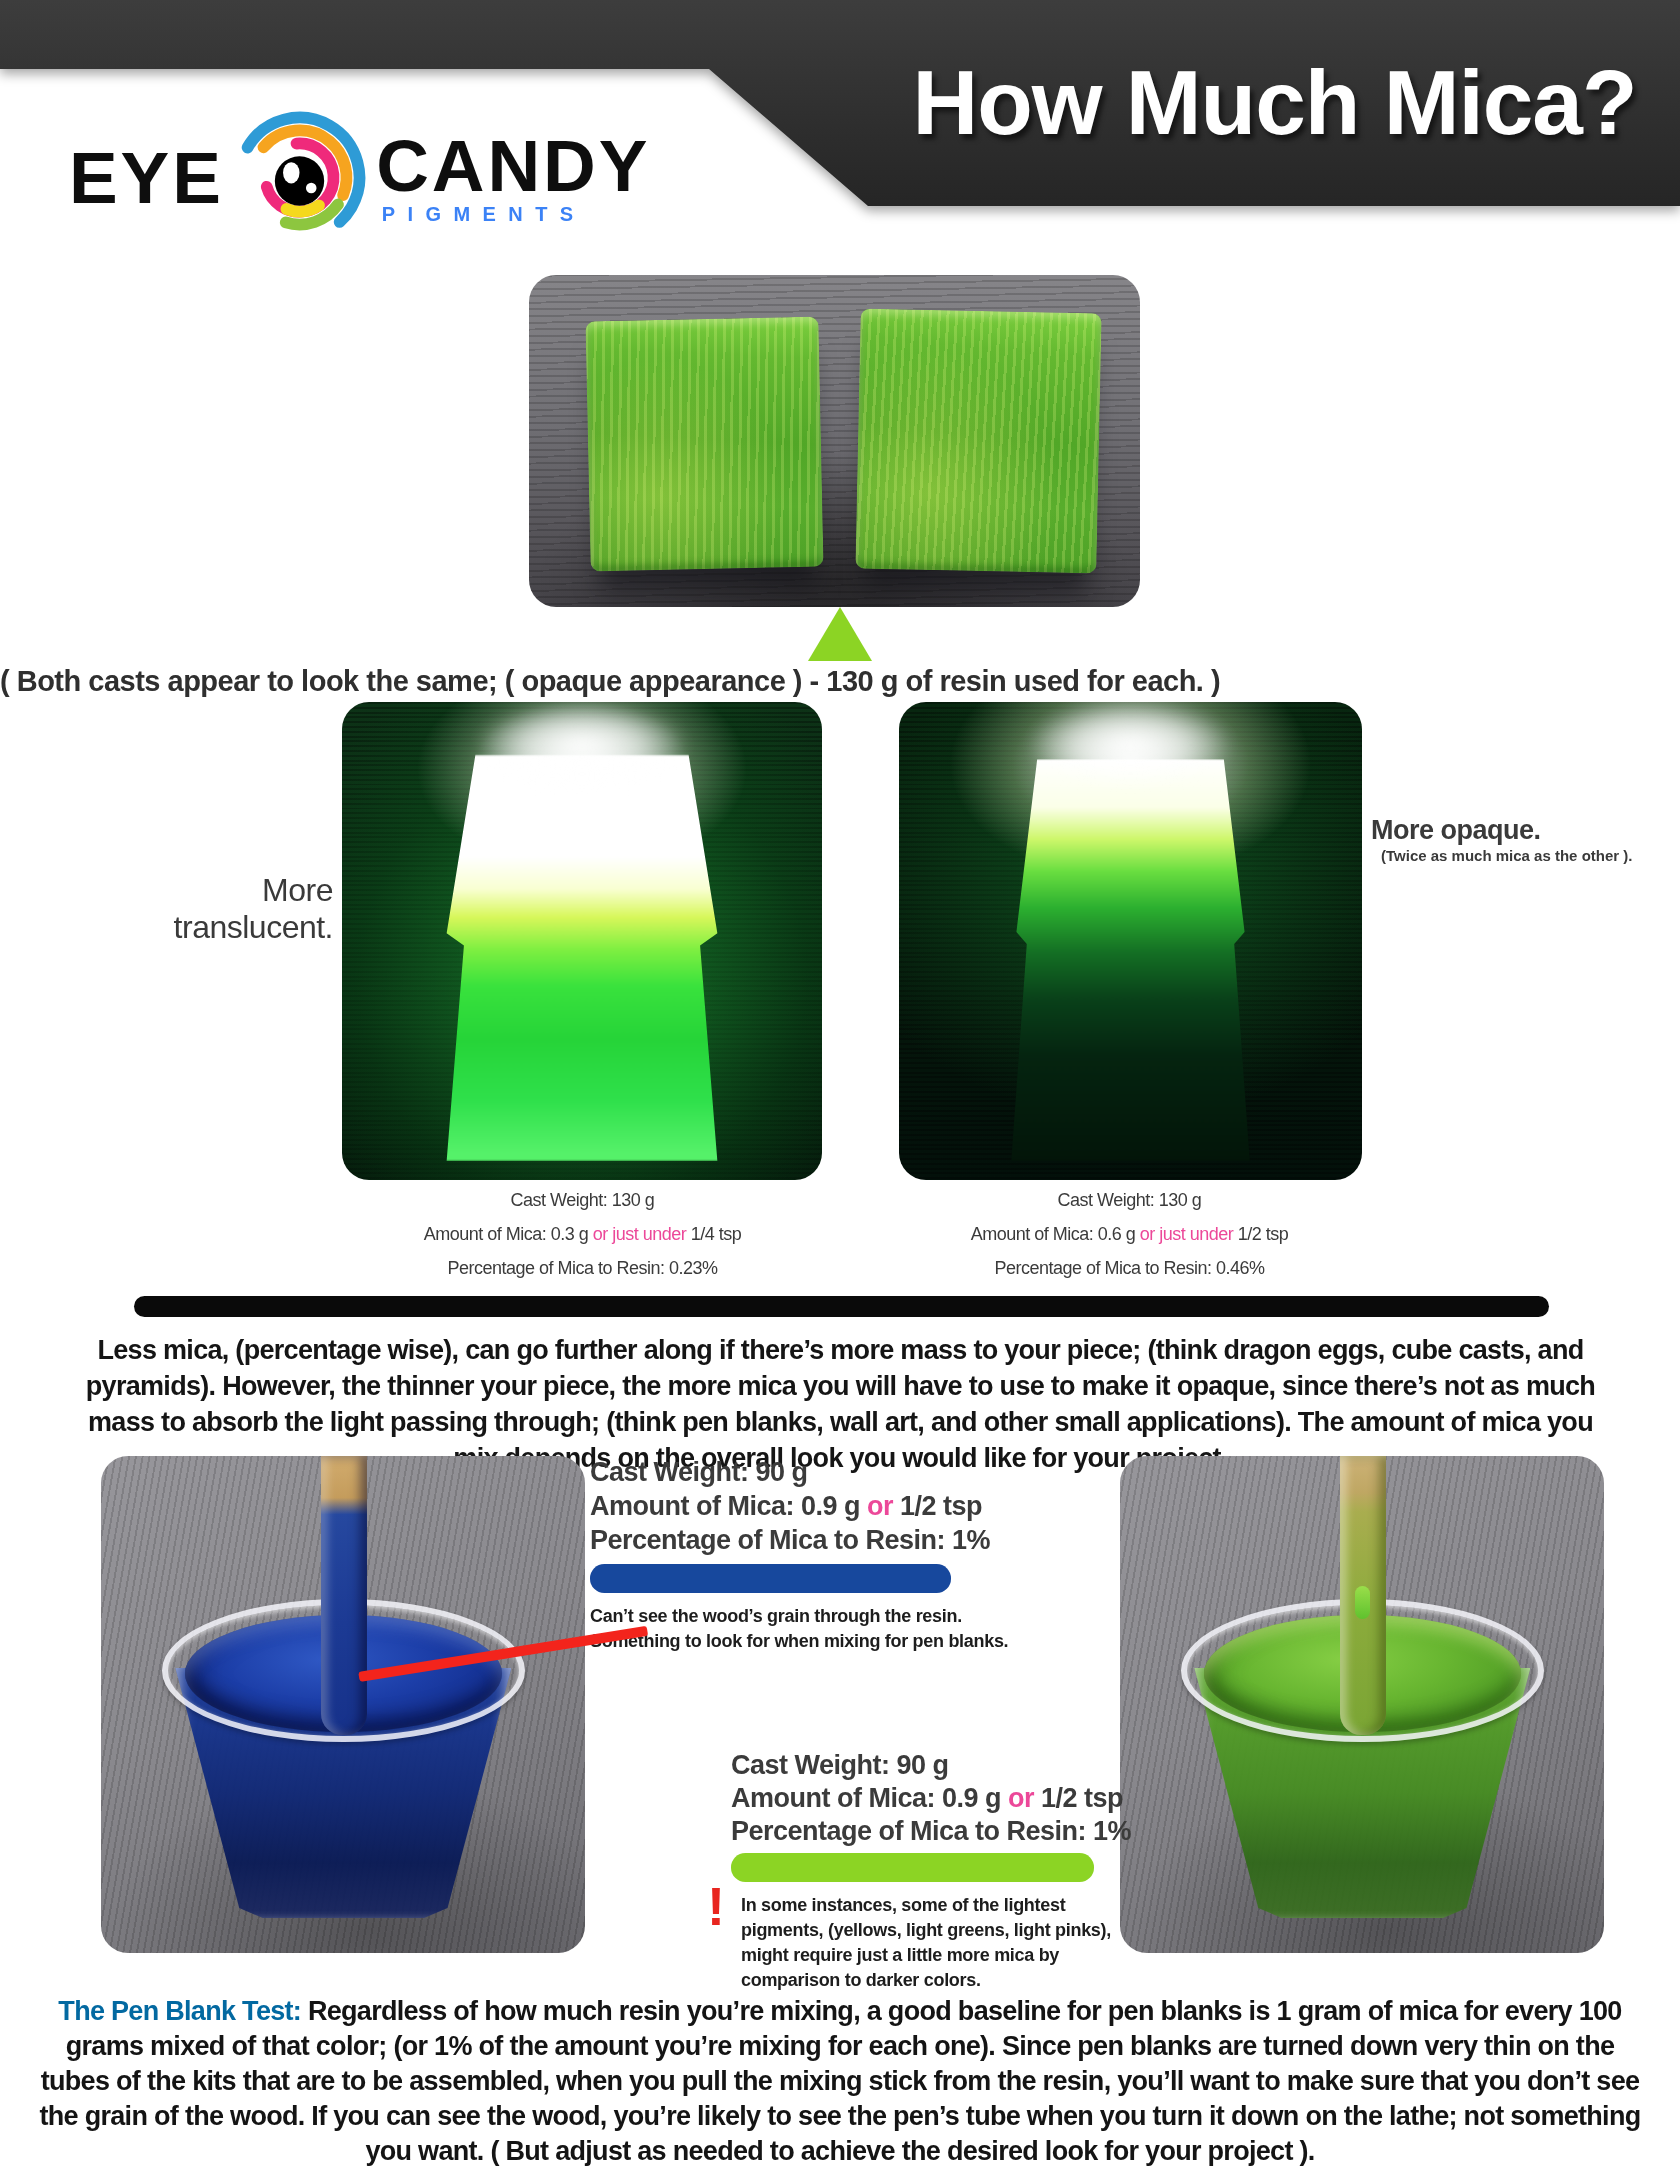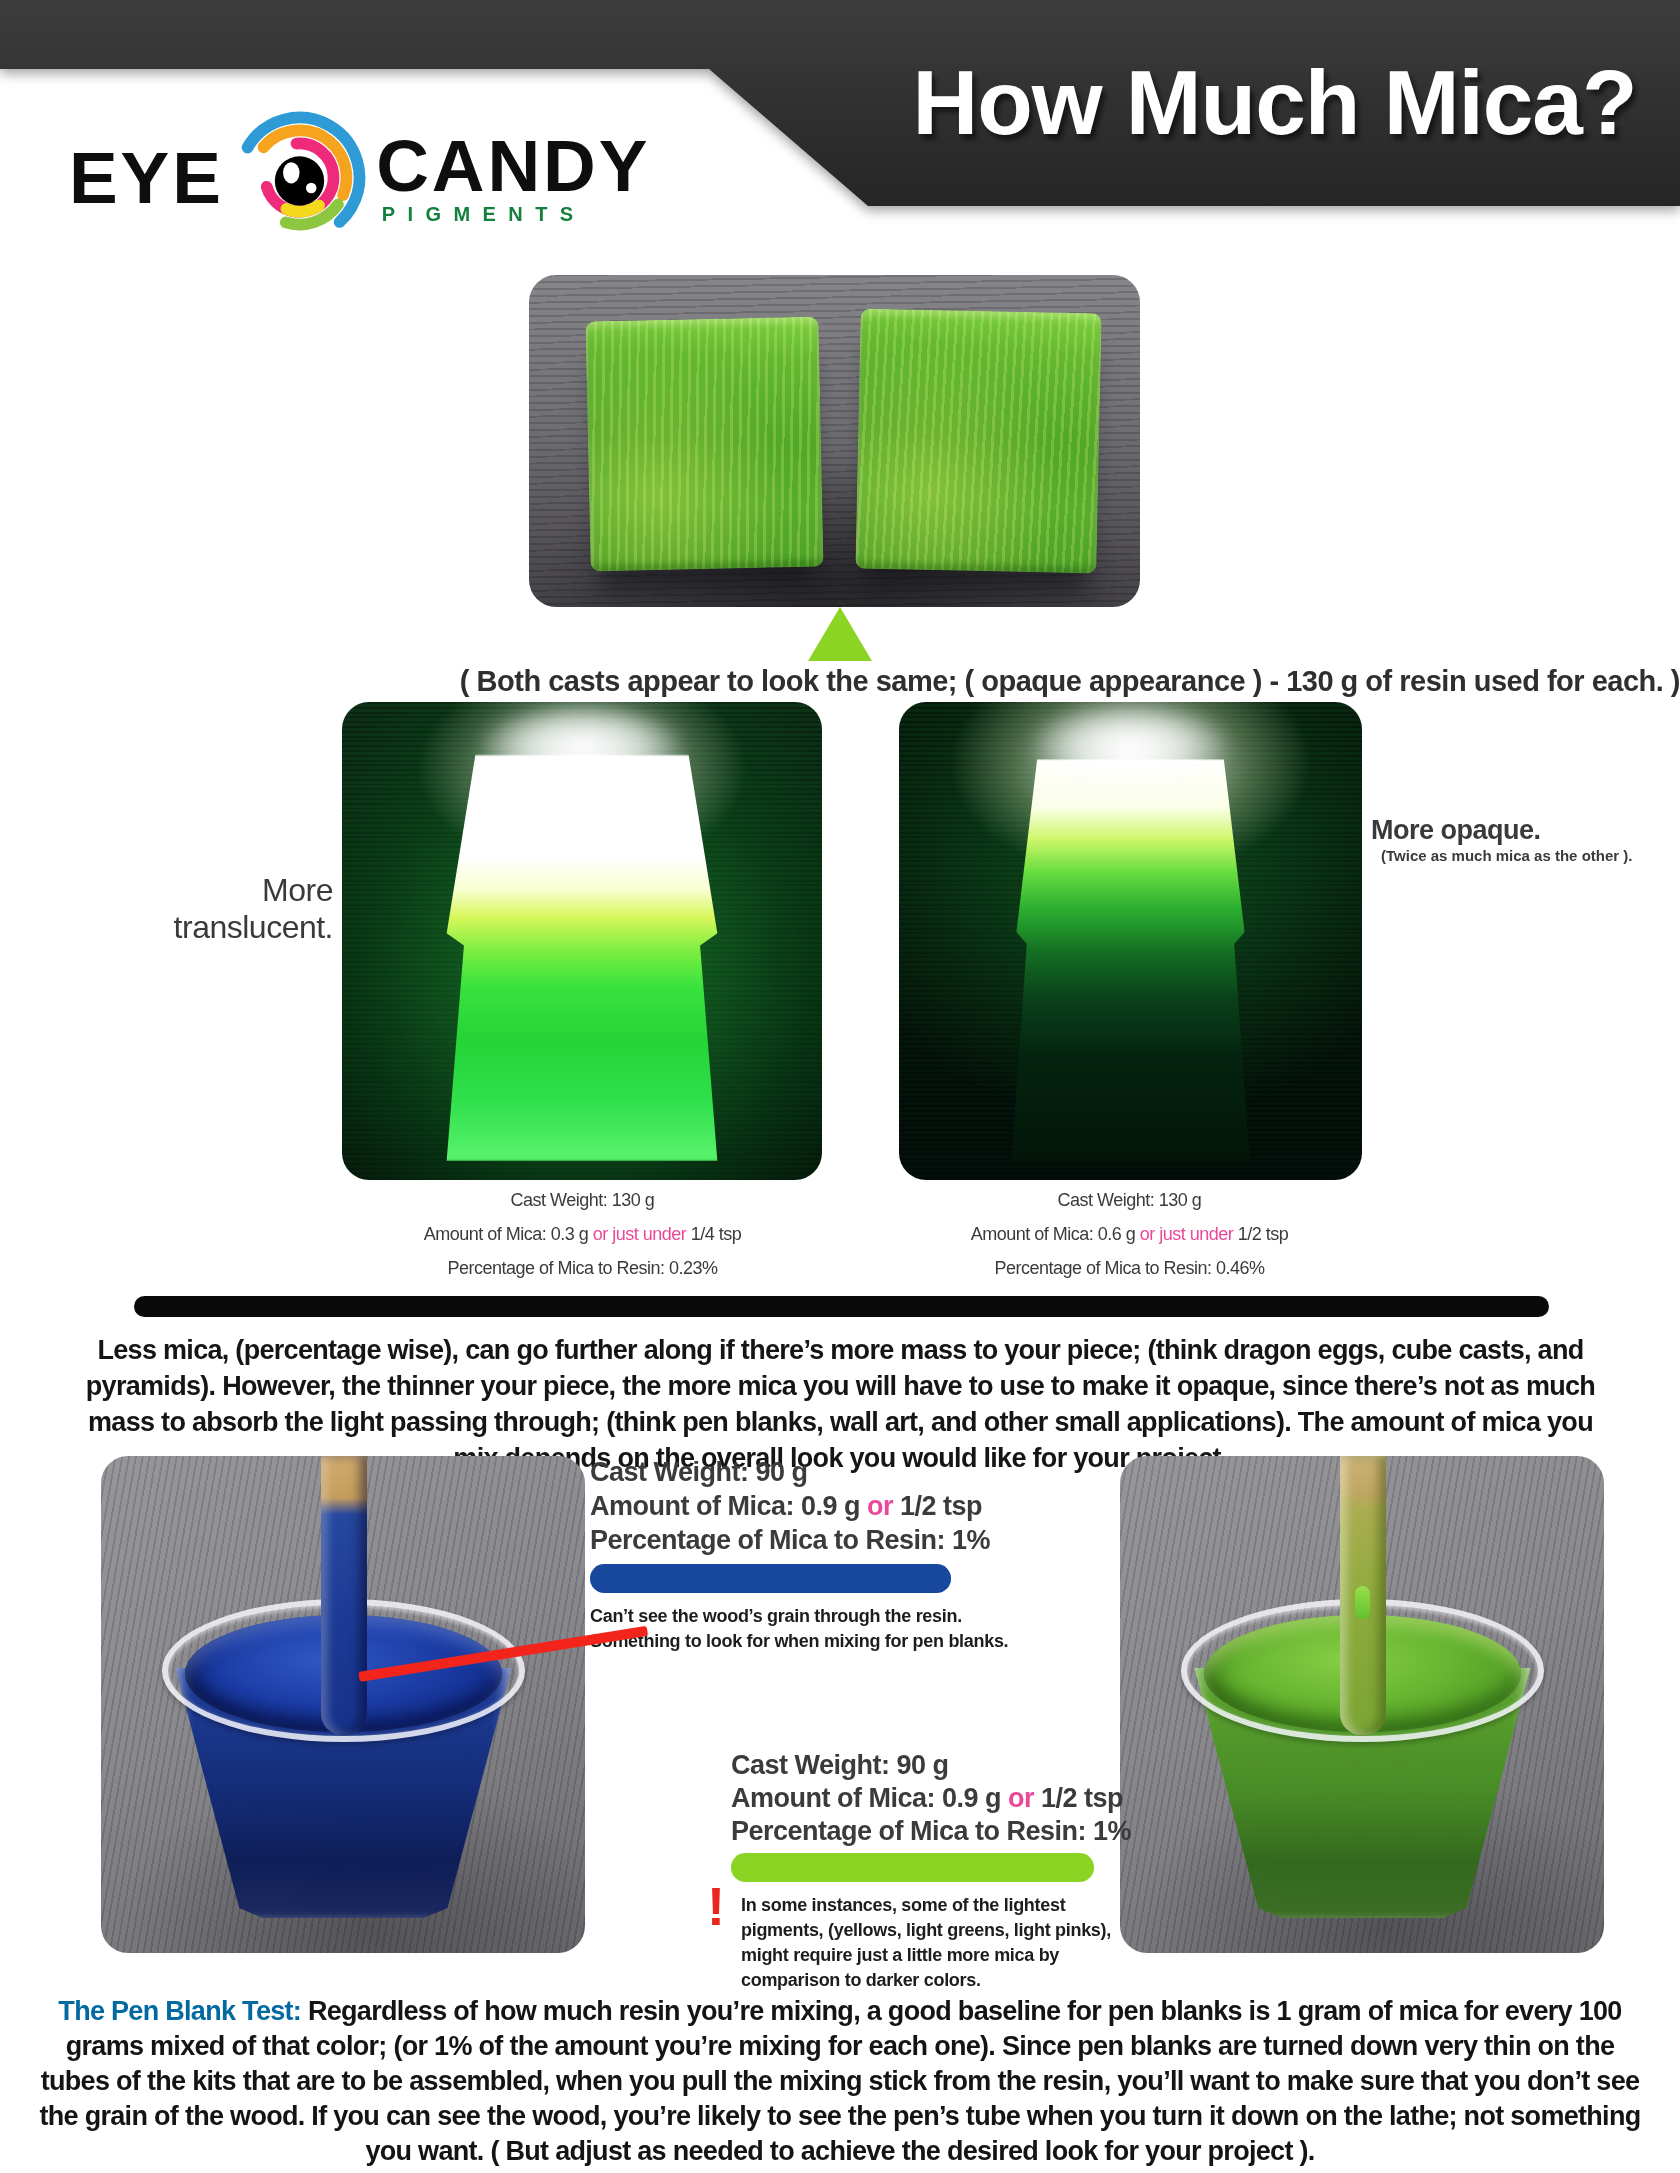--- a/index.html
+++ b/index.html
@@ -17,21 +17,21 @@
     clip-path:polygon(0 0, 1680px 0, 1680px 206px, 868px 206px, 709px 69px, 0 69px); }
   .header-title { position:absolute; left:868px; top:0; width:813px; height:206px;
     display:flex; align-items:center; justify-content:center;
     color:#ffffff; font-size:91px; font-weight:bold; letter-spacing:-1px;
     text-shadow:3.8px 4.8px 5.7px rgba(0,0,0,0.55); }
 
   .logo { position:absolute; left:69px; top:107px; display:flex; align-items:center; }
   .logo-word { font-size:73px; font-weight:900; color:#0e0e0e; letter-spacing:2.9px; line-height:73px; }
   .logo-eye-icon { width:141px; height:141px; margin:0 5.7px; }
   .logo-candy-block { display:flex; flex-direction:column; }
-  .logo-pigments { font-size:20px; font-weight:bold; color:#15803d; letter-spacing:12.4px; margin-top:1.9px; padding-left:5.7px; }
+  .logo-pigments { font-size:20px; font-weight:bold; color:#3b82f6; letter-spacing:12.4px; margin-top:1.9px; padding-left:5.7px; }
 
   
   .photo { position:absolute; border-radius:27px; overflow:hidden; }
 
   
   .photo-cubes {
     left:529px; top:275px; width:611px; height:332px;
     background:
       radial-gradient(ellipse 70% 55% at 50% 92%, rgba(0,0,0,0.45), transparent 70%),
       repeating-linear-gradient(179deg, rgba(0,0,0,0.16) 0 1.9px, transparent 1.9px 6.7px),
@@ -46,21 +46,21 @@
     box-shadow: 0 29px 25px -9.6px rgba(15,15,20,0.55), inset 0 4.8px 8.6px rgba(255,255,210,0.35), inset 0 -5.7px 7.6px rgba(0,60,0,0.3);
   }
   .cube-one { left:59px; top:44px; width:233px; height:250px; transform:rotate(-1.2deg); }
   .cube-two { left:329px; top:36px; width:241px; height:260px; transform:rotate(1.2deg); }
 
   
   .triangle-up { position:absolute; left:808px; top:607px; width:0; height:0;
     border-left:32.5px solid transparent; border-right:32.5px solid transparent;
     border-bottom:54px solid #8cd424; }
 
-  .caption { position:absolute; left:0; top:665px; width:1680px; text-align:right;
+  .caption { position:absolute; left:0; top:665px; width:1680px; text-align:left;
     font-size:29px; font-weight:bold; color:#2f2f2f; letter-spacing:-0.5px; }
 
   
   .photo-glow-left {
     left:342px; top:702px; width:480px; height:478px;
     background:
       radial-gradient(ellipse 229px 143px at 50% 14%, rgba(255,255,255,0.95), rgba(255,255,225,0.25) 48%, transparent 72%),
       radial-gradient(ellipse 411px 411px at 50% 58%, rgba(40,205,70,0.50), rgba(12,95,30,0.35) 55%, transparent 82%),
       repeating-linear-gradient(180deg, rgba(0,0,0,0.30) 0 1.9px, transparent 1.9px 4.8px),
       linear-gradient(180deg,#0d3317 0%, #082410 55%, #05160b 100%);

